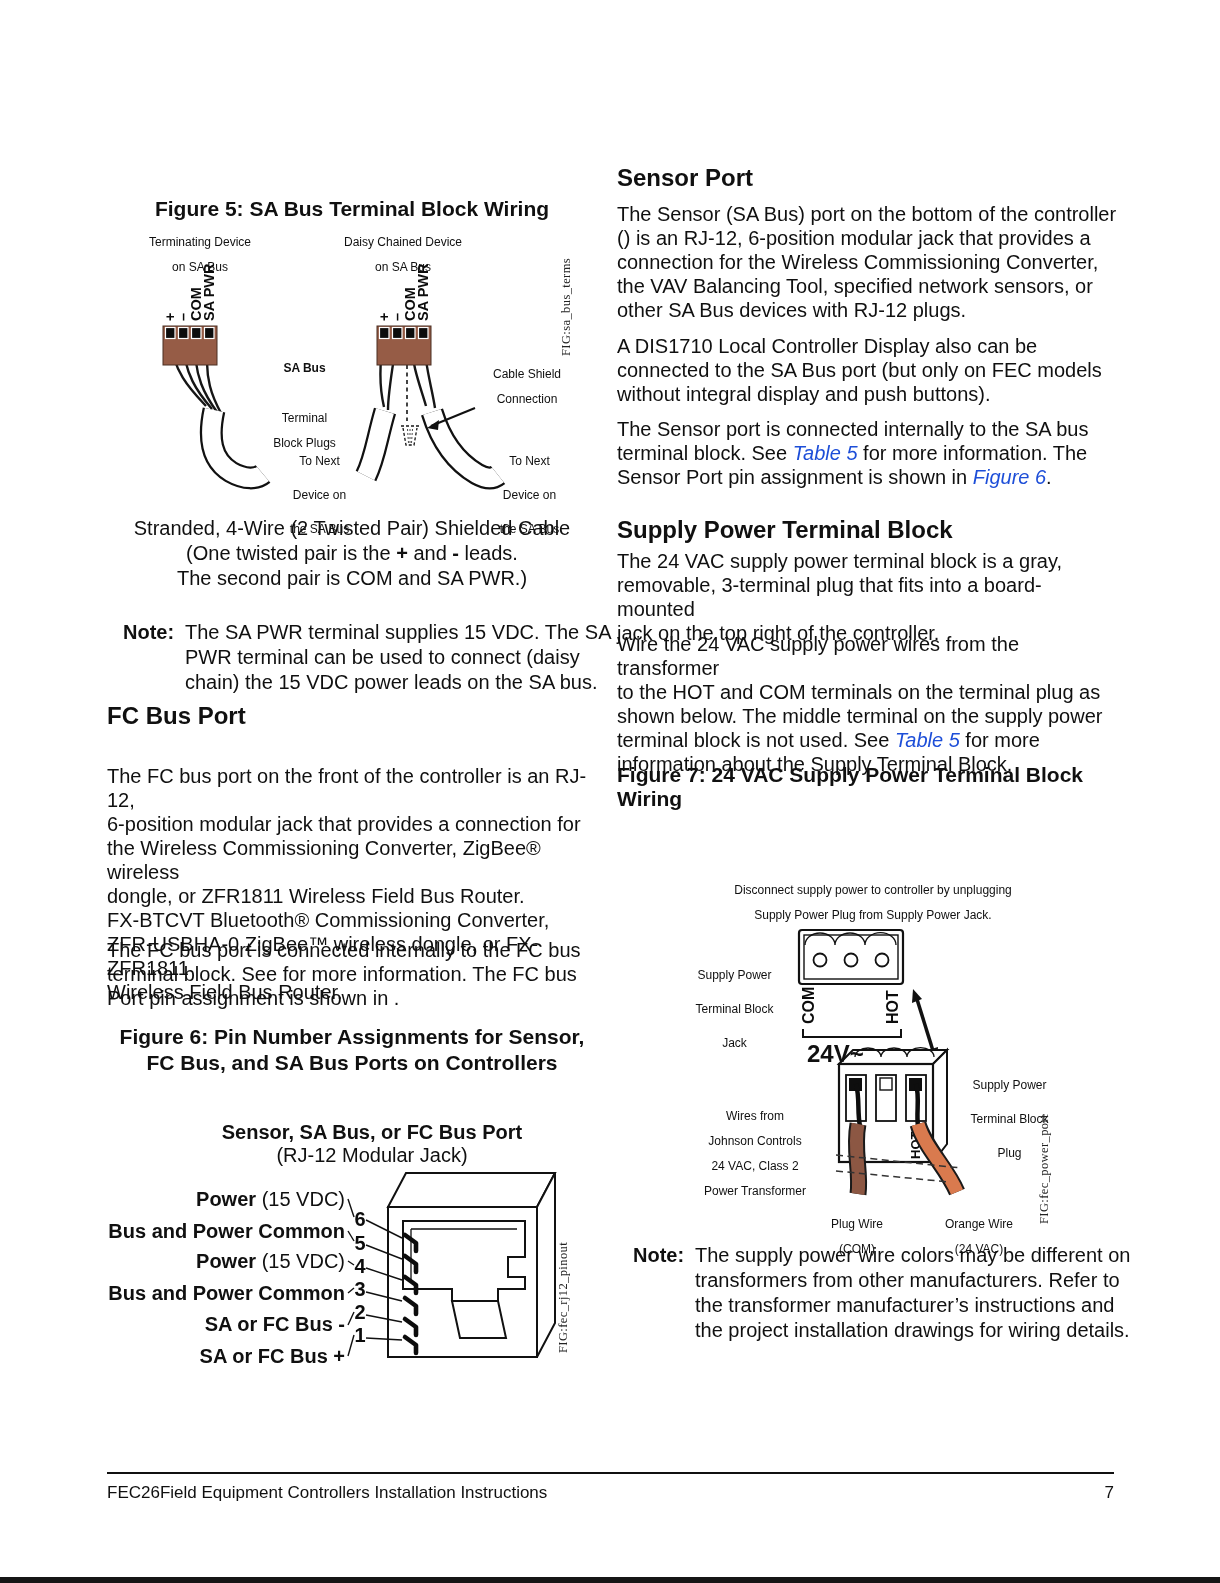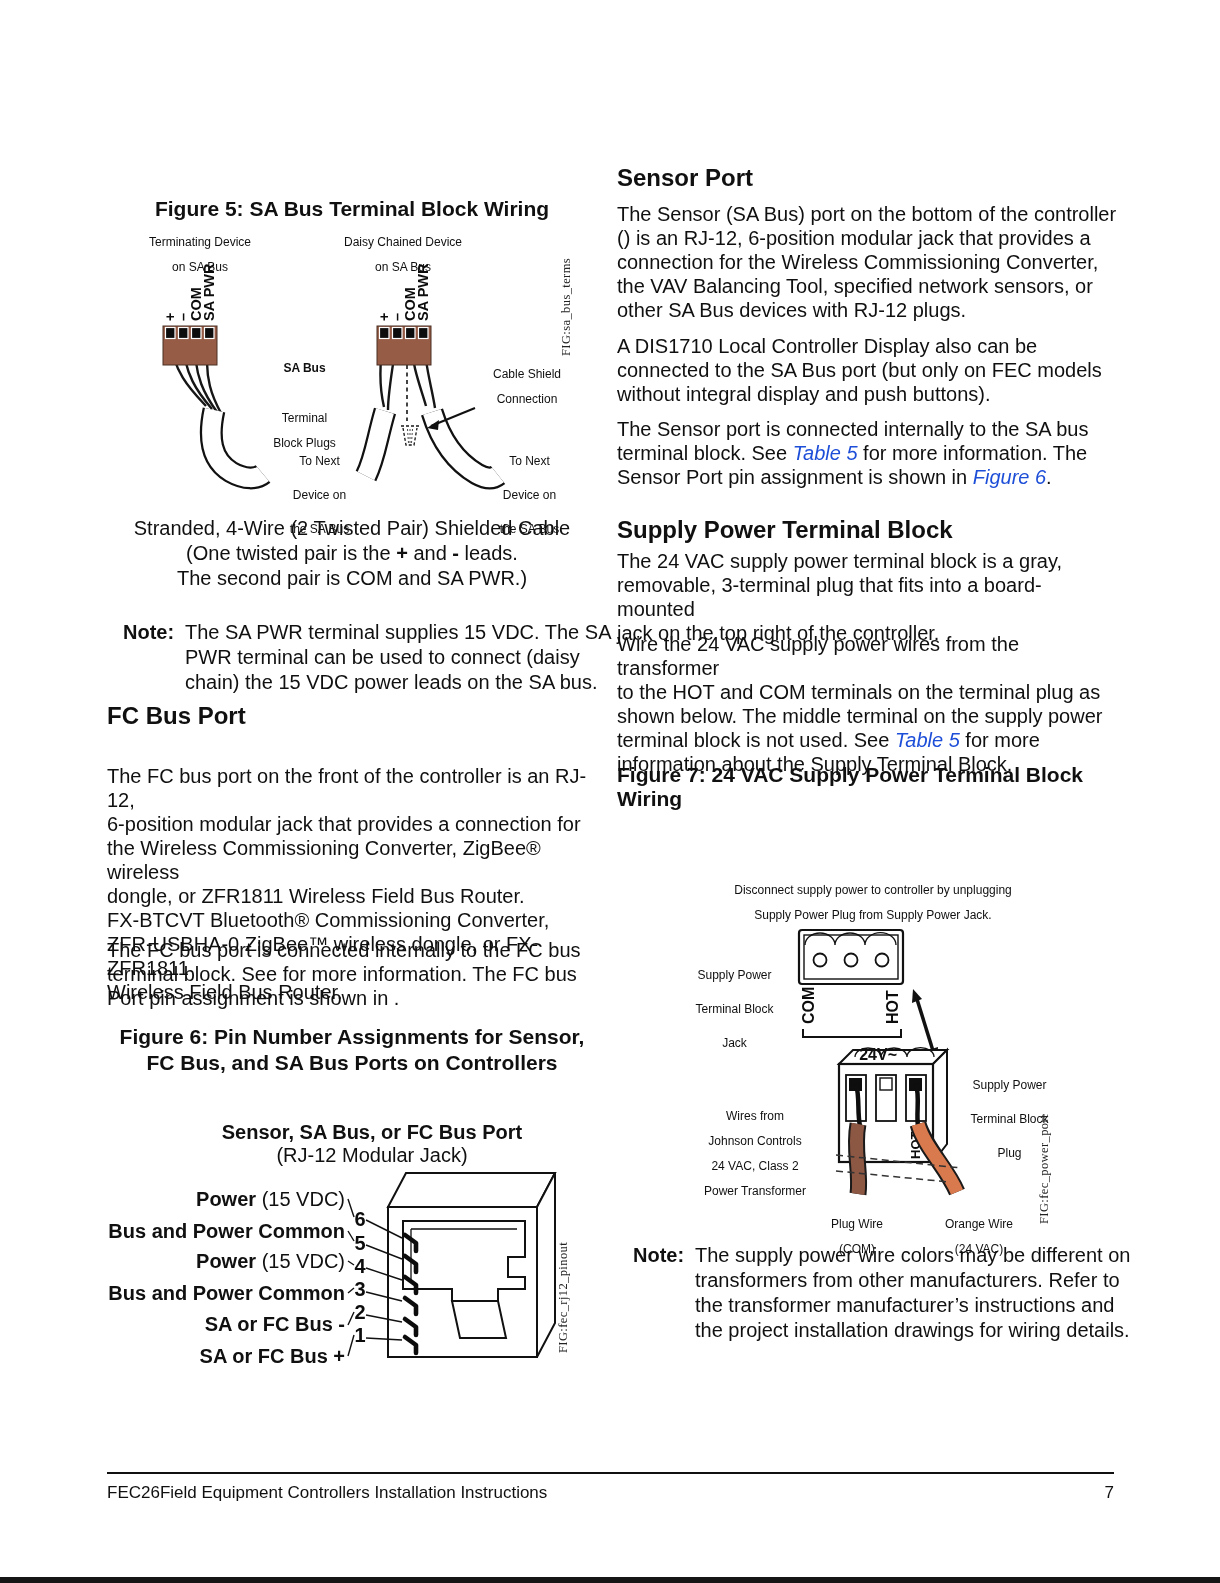--- a/index.html
+++ b/index.html
@@ -267,21 +267,21 @@
       <path d="M301,252 C308,276 330,296 340,320" stroke="#D97A4E" stroke-width="13"></path>
     </g>
     <g stroke="#333" stroke-width="1.5" stroke-dasharray="7 4.5">
       <line x1="219" y1="283" x2="344" y2="296"></line>
       <line x1="219" y1="299" x2="332" y2="310"></line>
     </g>
   </svg>
   <div class="abs lbl lbl26" style="left:45px;top:86px;width:145px;">Supply Power
 Terminal Block
 Jack</div>
-  <div class="abs" style="left:190px;top:174px;width:90px;text-align:right;font-size:16px;font-weight:bold;">24V~</div>
+  <div class="abs" style="left:190px;top:168px;width:90px;text-align:left;font-size:24px;font-weight:bold;">24V~</div>
   <div class="abs lbl lbl26" style="left:330px;top:196px;width:125px;">Supply Power
 Terminal Block
 Plug</div>
   <div class="abs lbl" style="left:58px;top:232px;width:160px;">Wires from
 Johnson Controls
 24 VAC, Class 2
 Power Transformer</div>
   <div class="abs lbl" style="left:170px;top:340px;width:140px;">Plug Wire
 (COM)</div>
   <div class="abs lbl" style="left:292px;top:340px;width:140px;">Orange Wire

